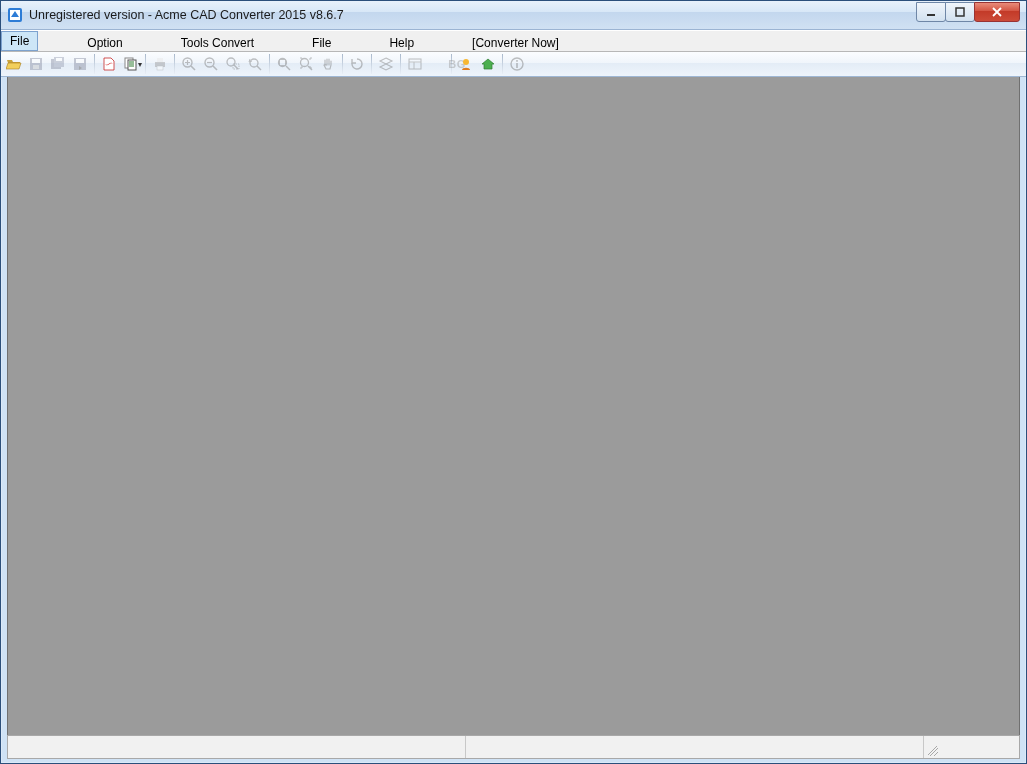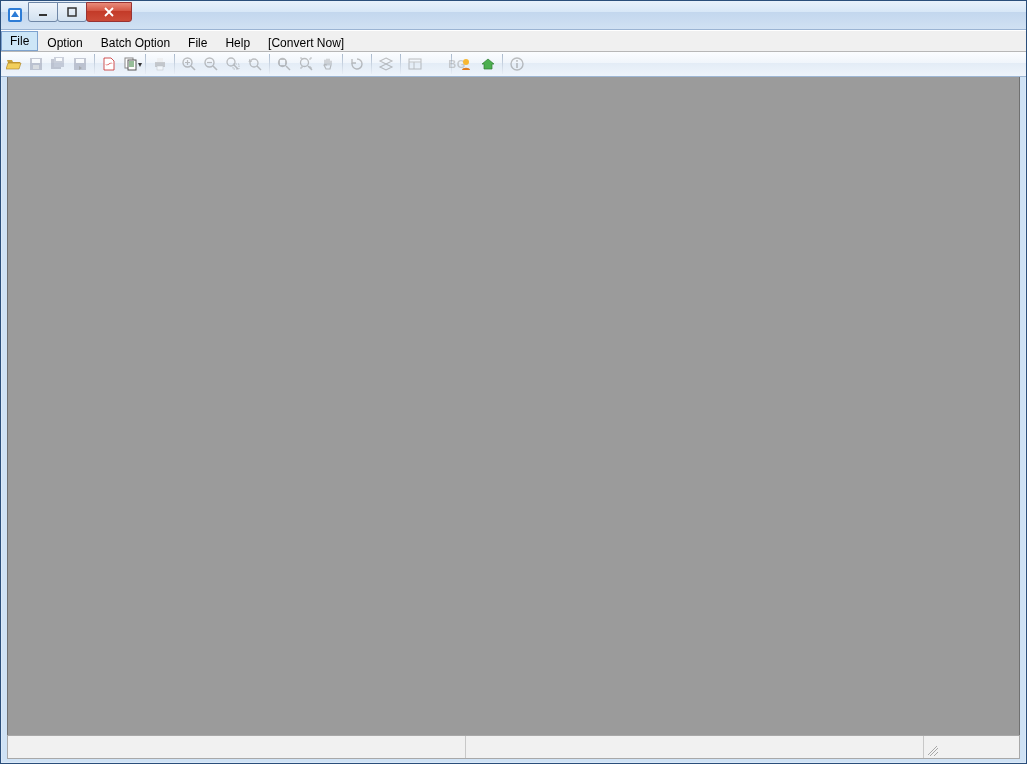--- a/index.html
+++ b/index.html
@@ -72,20 +72,21 @@
 
   
   .menubar {
     background: #f0f0f0;
     border-top: 1px solid #fff;
     border-bottom: 1px solid #b7b7b7;
     display: flex;
     align-items: stretch;
     height: 20px;
     font-size: 12px;
+    gap: 40px;
   }
   .menu-item {
     padding: 4px 9px 2px 9px;
     line-height: 16px;
     cursor: default;
   }
   .menu-item.selected {
     background: #cde6f7;
     border: 1px solid #7da2ce;
     padding: 1px 8px 1px 8px;
@@ -177,20 +178,21 @@
 <div class="window">
 
   <div class="titlebar">
     <span class="app-icon">
       <svg class="ic" viewBox="0 0 16 16">
         <rect x="1" y="1" width="14" height="14" rx="2" fill="#2d7cd6"></rect>
         <rect x="3" y="3" width="10" height="10" fill="#fff"></rect>
         <path d="M4 10 L8 4 L12 10 Z" fill="#2d7cd6"></path>
       </svg>
     </span>
+    <span class="title-text">Unregistered version - Acme CAD Converter 2015 v8.6.7</span>
     <div class="win-buttons">
       <div class="win-btn">
         <svg width="10" height="10" viewBox="0 0 10 10">
             <rect x="1" y="7" width="8" height="2" fill="#333"></rect>
           </svg>
       </div>
       <div class="win-btn">
         <svg width="10" height="10" viewBox="0 0 10 10">
             <rect x="1" y="1" width="8" height="8" fill="none" stroke="#333" stroke-width="1.5"></rect>
           </svg>
@@ -199,24 +201,24 @@
         <svg width="12" height="10" viewBox="0 0 12 10">
             <path d="M2 1 L10 9 M10 1 L2 9" stroke="#fff" stroke-width="1.8"></path>
           </svg>
       </div>
     </div>
   </div>
 
   <div class="menubar">
     <div class="menu-item selected">File</div>
     <div class="menu-item">Option</div>
-    <div class="menu-item">Batch Option</div>
+    <div class="menu-item">Tools Convert</div>
     <div class="menu-item">File</div>
     <div class="menu-item">Help</div>
-    <div class="menu-item">[Convert Now]</div>
+    <div class="menu-item">[Converter Now]</div>
   </div>
 
   <div class="toolbar">
 
     <div class="tb-btn" title="Open">
       <svg class="ic" viewBox="0 0 16 16">
           <path d="M1 4h5l1 2h7v1H2z" fill="#c9a23b"></path>
           <path d="M2 7h13l-2 6H0z" fill="#f2cf5b" stroke="#a87c1f" stroke-width="0.6"></path>
         </svg>
     </div>

